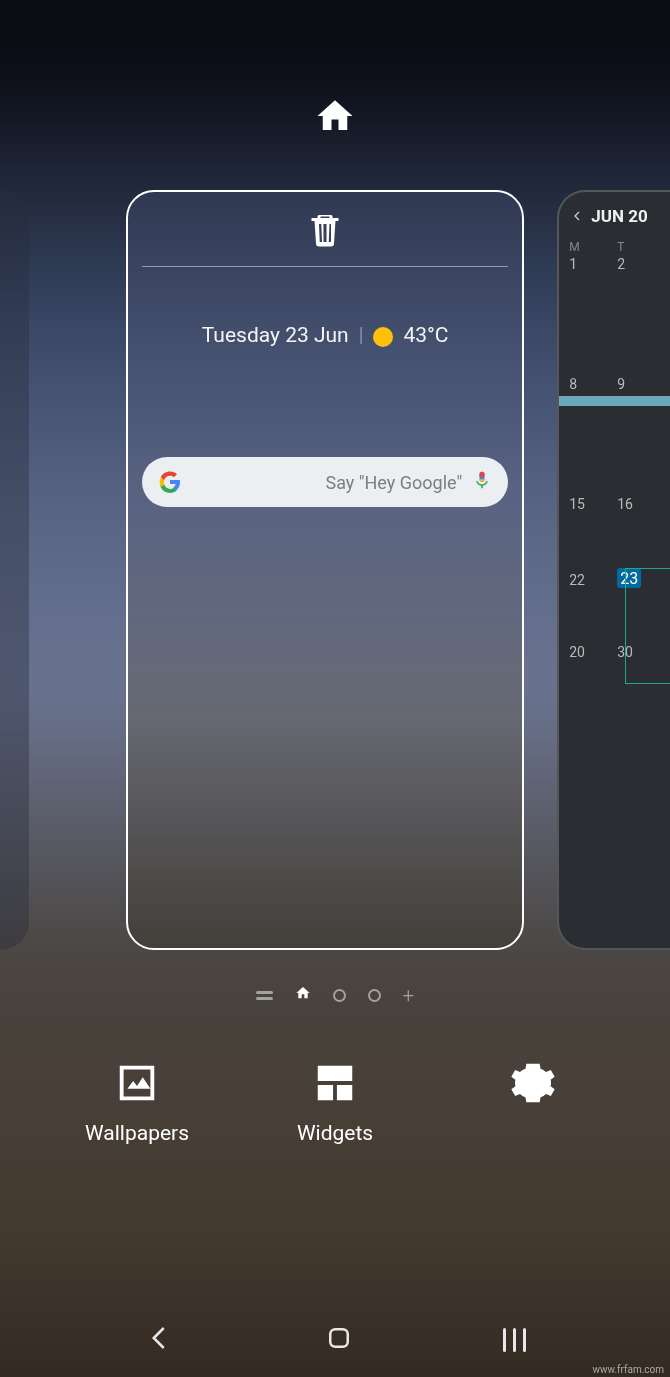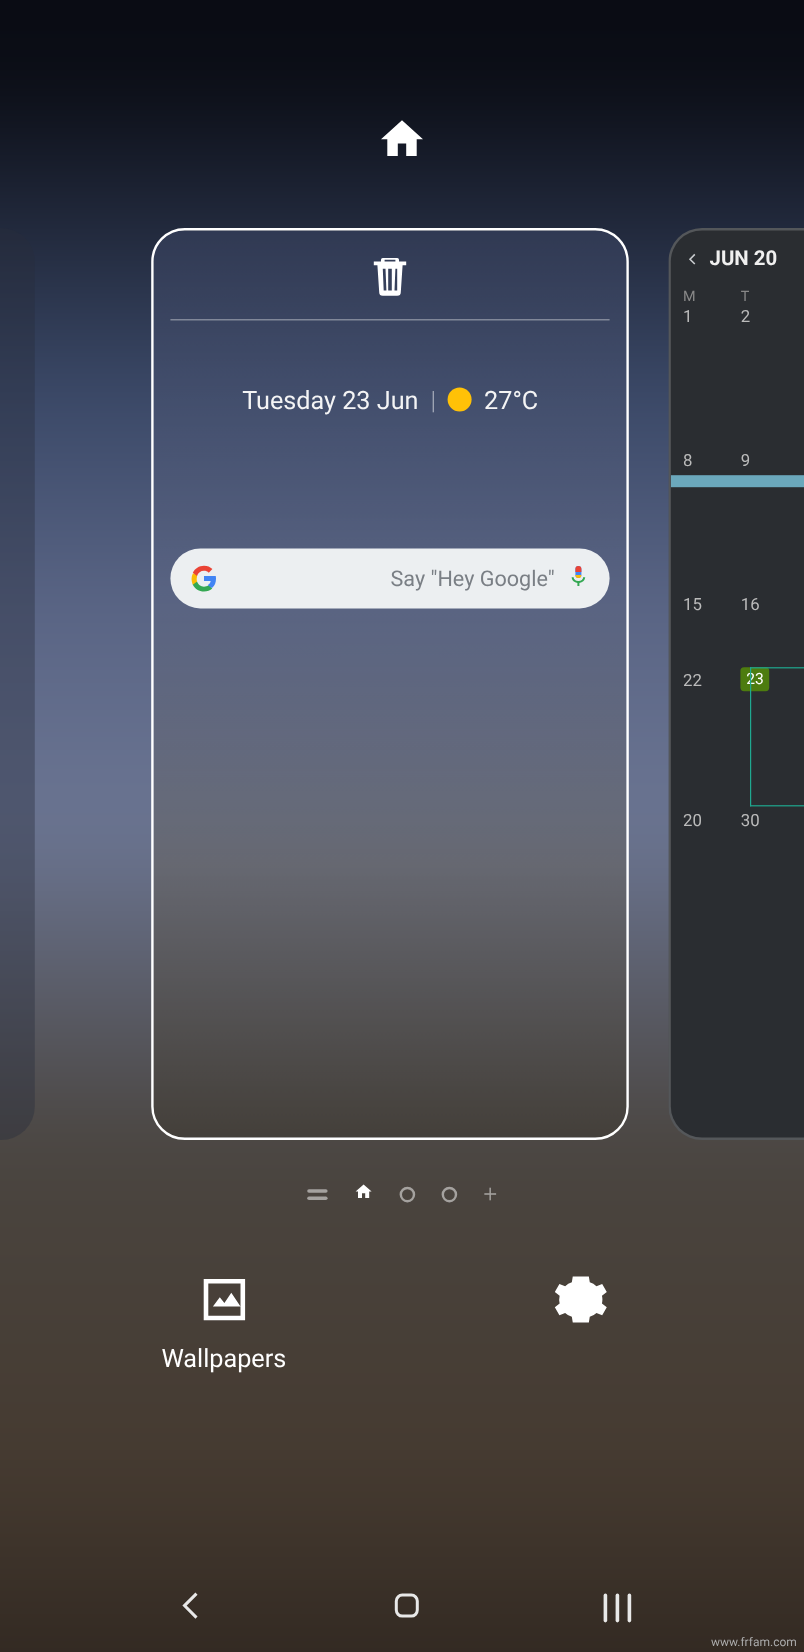--- a/index.html
+++ b/index.html
@@ -7,36 +7,36 @@
 .blur-bg{position:absolute;inset:0;background:linear-gradient(180deg,#0a0c12 0%,#0a0c14 15%,#3b4968 30%,#5a6585 40%,#6b7592 50%,#4a4540 65%,#453a30 80%,#1a1410 100%);filter:blur(25px);transform:scale(1.3)}
 .top-area{position:absolute;top:95px;left:0;right:0;display:flex;justify-content:center;z-index:10}
 .home-icon svg{width:42px;height:42px;fill:#fff}
 .pages{position:absolute;top:190px;left:0;right:0;height:760px;display:flex;align-items:stretch;z-index:5}
 .page-card{background:rgba(70,80,110,0.25);border-radius:28px;position:relative;overflow:hidden}
 .page-left{width:30px;margin-right:97px;border-radius:0 28px 28px 0;background:rgba(40,45,60,0.4)}
 .page-main{width:410px;border:2px solid #fff;background:linear-gradient(180deg,rgba(60,70,100,0.55) 0%,rgba(90,100,130,0.5) 40%,rgba(100,95,85,0.45) 70%,rgba(60,55,48,0.5) 100%);display:flex;flex-direction:column;padding:14px 14px 0}
 .trash-row{display:flex;justify-content:center;padding:4px 0 16px}
 .trash-row svg{width:36px;height:40px;fill:#fff}
 .divider{height:1px;background:rgba(255,255,255,0.45)}
-.weather{display:flex;justify-content:center;align-items:flex-start;gap:10px;margin-top:56px;color:#f4f4f5;font-size:21px}
+.weather{display:flex;justify-content:center;align-items:flex-end;gap:10px;margin-top:56px;color:#f4f4f5;font-size:21px}
 .sep{color:rgba(255,255,255,0.5);font-weight:300}
 .sun{width:20px;height:20px;border-radius:50%;background:#ffc107;display:inline-block}
 .search-bar{margin-top:110px;background:#eceff1;border-radius:26px;height:50px;display:flex;align-items:center;padding:0 16px;gap:10px}
 .g-icon{width:24px;height:24px;display:flex;align-items:center;justify-content:center}
 .search-text{flex:1;text-align:right;color:#7a7f85;font-size:18px}
 .mic-icon svg{width:20px;height:20px}
 .page-right{width:116px;margin-left:33px;background:#2a2d31;border-radius:28px 0 0 28px;color:#c8cbce;font-size:14px;padding:14px 0 0 10px;display:flex;flex-direction:column;border:2px solid rgba(255,255,255,0.2);border-right:none}
 .cal-head{display:flex;align-items:center;gap:6px;font-weight:700;font-size:17px;color:#f0f0f0;margin-bottom:14px}
 .cal-head svg{width:16px;height:16px;stroke:#c8cbce;stroke-width:2;fill:none}
 .cal-grid{display:grid;grid-template-columns:48px 48px;row-gap:4px;font-size:13px;color:#999}
 .cal-dow{font-size:12px;color:#888;margin-bottom:-2px}
 .cal-wk{height:116px;display:grid;grid-template-columns:48px 48px;align-content:start}
 .cal-day{font-size:14px;color:#bbb;padding-top:4px}
 .cal-ev{height:10px;background:#6ba8bc;margin:4px -10px 0 -10px}
-.cal-today{background:#4d7c0f;color:#fff;width:24px;height:20px;border-radius:3px;display:inline-flex;align-items:center;justify-content:center;font-size:13px}
+.cal-today{background:#0369a1;color:#fff;width:24px;height:20px;border-radius:3px;display:inline-flex;align-items:center;justify-content:center;font-size:16px}
 .cal-box{border:1px solid #1fa890;border-right:0;position:absolute;left:56px;right:0;height:116px}
 .page-right-wk{position:relative}
 .page-dots{position:absolute;top:983px;left:0;right:0;display:flex;justify-content:center;gap:22px;align-items:center;z-index:10}
 .dot{width:13px;height:13px;border-radius:50%;border:2px solid rgba(255,255,255,0.5)}
 .dot-eq{width:17px;height:9px;display:flex;flex-direction:column;gap:3px}
 .dot-eq span{height:3px;background:rgba(255,255,255,0.5);border-radius:2px}
 .dot-home svg{width:16px;height:16px;fill:#fff}
 .dot-plus{color:rgba(255,255,255,0.5);font-size:20px;font-weight:300}
 .bottom-opts{position:absolute;top:1060px;left:0;right:0;display:flex;justify-content:space-around;padding:0 38px;z-index:10}
 .opt{display:flex;flex-direction:column;align-items:center;gap:14px;color:#fff;font-size:21px;text-align:center;line-height:1.25;width:25%}
@@ -67,21 +67,21 @@
     <div class="trash-row">
       <svg viewBox="0 0 24 24">
           <path d="M7 4V3a1 1 0 011-1h8a1 1 0 011 1v1h4v2h-2l-1 15a2 2 0 01-2 2H8a2 2 0 01-2-2L5 6H3V4h4zm2 0h6V3H9v1zm-1 4l.5 12h1.5L9.5 8H8zm3 0v12h2V8h-2zm4 0l-.5 12h1.5L16 8h-1z"></path>
         </svg>
     </div>
     <div class="divider"></div>
     <div class="weather">
       <span>Tuesday 23 Jun</span>
       <span class="sep">|</span>
       <span class="sun"></span>
-      <span>27°C</span>
+      <span>43°C</span>
     </div>
     <div class="search-bar">
       <span class="g-icon">
         <svg viewBox="0 0 24 24">
             <path fill="#4285F4" d="M22 12.2c0-.7-.1-1.4-.2-2.1H12v4h5.6c-.2 1.3-1 2.4-2.1 3.1v2.6h3.4c2-1.8 3.1-4.5 3.1-7.6z"></path>
             <path fill="#34A853" d="M12 23c2.8 0 5.2-.9 6.9-2.5l-3.4-2.6c-.9.6-2.1 1-3.5 1-2.7 0-5-1.8-5.8-4.3H2.7v2.7C4.4 20.7 7.9 23 12 23z"></path>
             <path fill="#FBBC05" d="M6.2 14.6c-.2-.6-.3-1.3-.3-2s.1-1.4.3-2V7.9H2.7C2 9.4 1.6 11.1 1.6 12.6s.4 3.2 1.1 4.7l3.5-2.7z"></path>
             <path fill="#EA4335" d="M12 5.7c1.5 0 2.9.5 4 1.5l3-3C17.2 2.5 14.8 1.5 12 1.5 7.9 1.5 4.4 3.8 2.7 7.2l3.5 2.7c.8-2.5 3.1-4.2 5.8-4.2z"></path>
           </svg>
       </span>
@@ -113,27 +113,27 @@
           <span class="cal-day">1</span>
           <span class="cal-day">2</span>
         </div>
       <div style="position:relative">
           <div class="cal-wk" style="height:auto">
             <span class="cal-day">8</span>
             <span class="cal-day">9</span>
           </div>
           <div class="cal-ev"></div>
         </div>
-      <div class="cal-wk" style="height:auto;margin-top:86px;margin-bottom:44px">
+      <div class="cal-wk" style="height:auto;margin-top:86px;margin-bottom:56px">
           <span class="cal-day">15</span>
           <span class="cal-day">16</span>
         </div>
       <div class="page-right-wk">
           <div class="cal-box"></div>
-          <div class="cal-wk" style="height:auto;margin-bottom:96px">
+          <div class="cal-wk" style="height:auto;margin-bottom:52px">
             <span class="cal-day">22</span>
             <span class="cal-today">23</span>
           </div>
         </div>
       <div class="cal-wk" style="height:auto">
           <span class="cal-day">20</span>
           <span class="cal-day">30</span>
         </div>
     </div>
   </div>
@@ -154,20 +154,26 @@
 
 <div class="bottom-opts">
   <div class="opt">
     <svg viewBox="0 0 24 24">
         <path d="M3 3h18v18H3V3zm2 2v14h14V5H5zm2 10l3-4 2 2.5L15 9l4 6H7z"></path>
       </svg>
     <span>Wallpapers</span>
   </div>
   <div class="opt">
     <svg viewBox="0 0 24 24">
+        <path d="M3 3h18v8H3V3zm0 10h8v8H3v-8zm10 0h8v8h-8v-8z"></path>
+      </svg>
+    <span>Widgets</span>
+  </div>
+  <div class="opt">
+    <svg viewBox="0 0 24 24">
         <path d="M12 8a4 4 0 100 8 4 4 0 000-8zm9.4 4a7.5 7.5 0 00-.2-1.7l2.1-1.6-2-3.5-2.5 1a7.6 7.6 0 00-2.9-1.7L15.5 2h-7l-.4 2.5a7.6 7.6 0 00-2.9 1.7l-2.5-1-2 3.5 2.1 1.6a7.5 7.5 0 000 3.4l-2.1 1.6 2 3.5 2.5-1a7.6 7.6 0 002.9 1.7L8.5 22h7l.4-2.5a7.6 7.6 0 002.9-1.7l2.5 1 2-3.5-2.1-1.6c.1-.6.2-1.1.2-1.7z"></path>
       </svg>
   </div>
 </div>
 
 <div class="nav-bar">
   <div><svg viewBox="0 0 24 24">
         <polyline points="15 4 7 12 15 20"></polyline>
       </svg></div>
   <div><svg viewBox="0 0 24 24">

